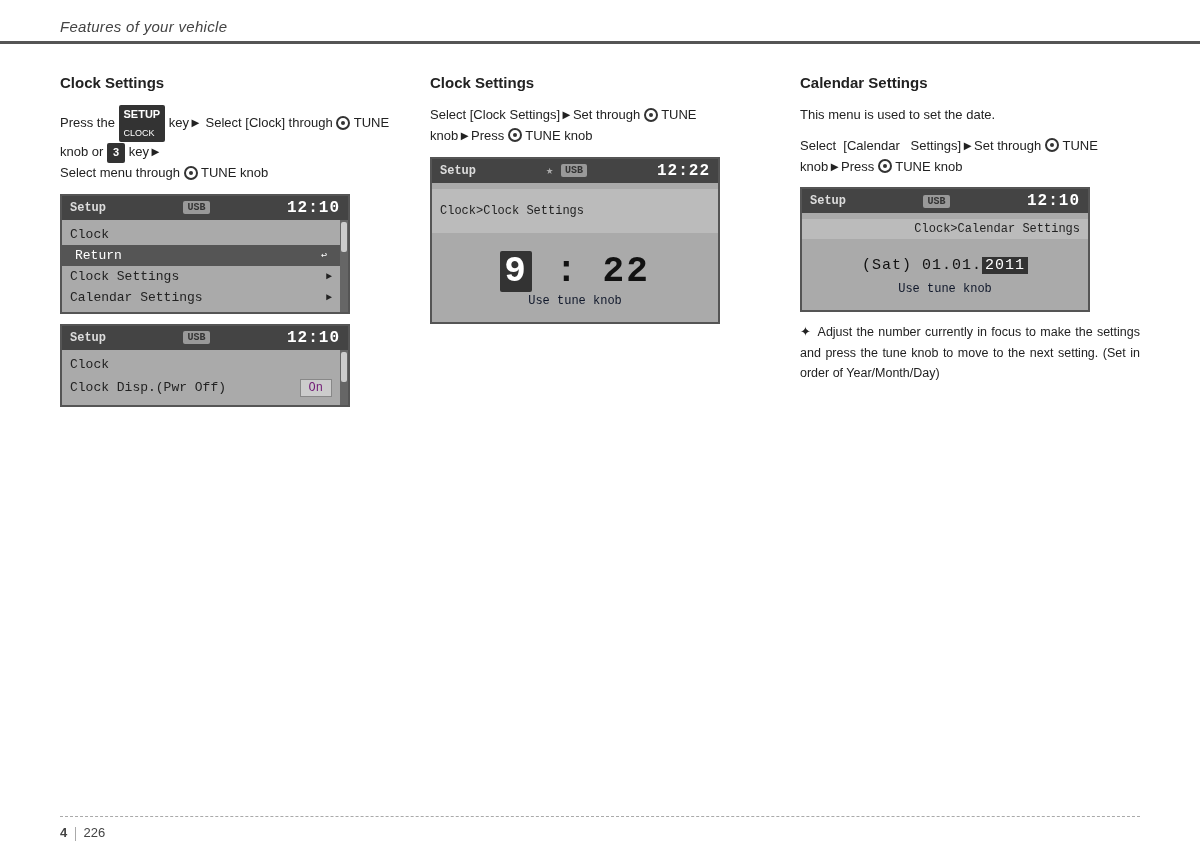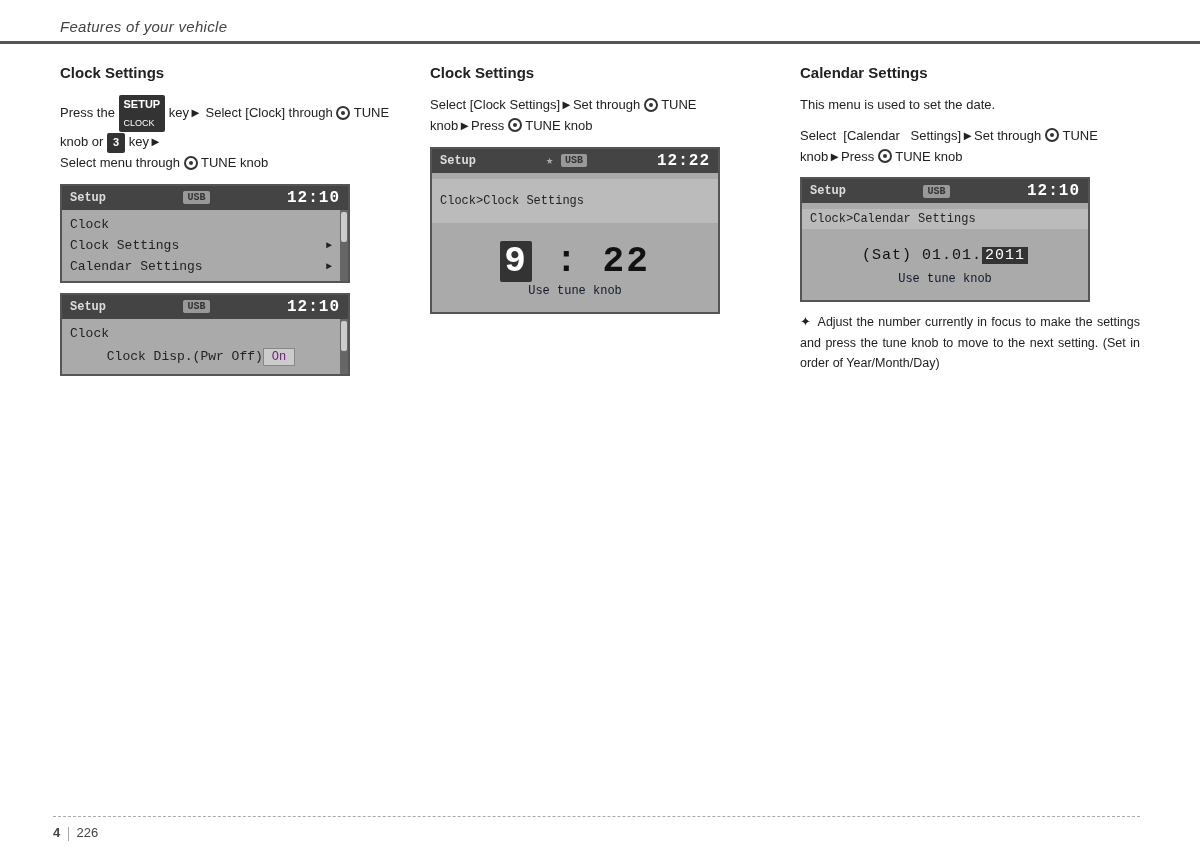--- a/index.html
+++ b/index.html
@@ -11,21 +11,21 @@
       width: 1200px;
       min-height: 861px;
       position: relative;
     }
 
     
     .header {
       padding: 18px 60px 0 60px;
       border-bottom: 3px solid #555;
       padding-bottom: 6px;
-      margin-bottom: 20px;
+      margin-bottom: 30px;
     }
     .header-title {
       font-size: 15px;
       font-style: italic;
       color: #444;
       letter-spacing: 0.3px;
     }
 
     
     .content {
@@ -225,21 +225,21 @@
       font-size: 12px;
       color: #222;
       padding: 3px 8px;
       background: #bbb;
     }
 
     
     .clock-disp-row {
       display: flex;
       align-items: center;
-      justify-content: center;
+      justify-content: space-between;
       padding: 4px 0;
       font-size: 13px;
       color: #222;
     }
     .on-badge {
       background: #ccc;
       color: #701a75;
       font-size: 12px;
       padding: 1px 8px;
       border: 1px solid #888;
@@ -254,21 +254,21 @@
     }
     .note-star {
       font-size: 13px;
       margin-right: 3px;
     }
 
     
     .footer {
       position: absolute;
       bottom: 20px;
-      left: 53px;
+      left: 60px;
       right: 60px;
       border-top: 1px dashed #aaa;
       padding-top: 8px;
     }
     .footer-page {
       font-size: 13px;
       color: #444;
     }
     .footer-page .page-num {
       font-weight: bold;
@@ -304,20 +304,24 @@
       <div class="screen-header">
         <span class="sh-left">Setup</span>
         <span class="sh-usb">USB</span>
         <span class="sh-time">12:10</span>
       </div>
       <div class="screen-with-scroll">
         <div class="screen-content">
           <div class="screen-body">
             <div class="screen-row">
               <span>Clock</span>
+            </div>
+            <div class="screen-row selected">
+              <span>Return</span>
+              <span class="row-back">↩</span>
             </div>
             <div class="screen-row">
               <span>Clock Settings</span>
               <span class="row-arrow">►</span>
             </div>
             <div class="screen-row">
               <span>Calendar Settings</span>
               <span class="row-arrow">►</span>
             </div>
           </div>
@@ -394,21 +398,21 @@
       Select&nbsp; [Calendar&nbsp;&nbsp; Settings]►Set through <span class="knob-icon"></span>&nbsp;TUNE knob►Press <span class="knob-icon"></span> TUNE knob
     </div>
 
     <div class="screen" style="width:290px;">
       <div class="screen-header">
         <span class="sh-left">Setup</span>
         <span class="sh-usb">USB</span>
         <span class="sh-time">12:10</span>
       </div>
       <div class="screen-body" style="background:#aaa; padding:6px 8px;">
-        <div class="screen-breadcrumb" style="margin: 0 -8px 8px -8px; padding: 3px 8px;">Clock&gt;Calendar Settings</div>
+        <div class="screen-breadcrumb" style="margin: 0 -8px 8px -8px; padding: 3px 8px; text-align: right;">Clock&gt;Calendar Settings</div>
         <div class="screen-date">
           <span>(Sat) 01.01.</span><span class="date-highlight">2011</span>
         </div>
         <div class="screen-caption" style="margin-top:6px;">Use tune knob</div>
       </div>
     </div>
 
     <div class="note-text">
       <span class="note-star">✦</span>
       Adjust the number currently in focus to make the settings and press the tune knob to move to the next setting. (Set in order of Year/Month/Day)

